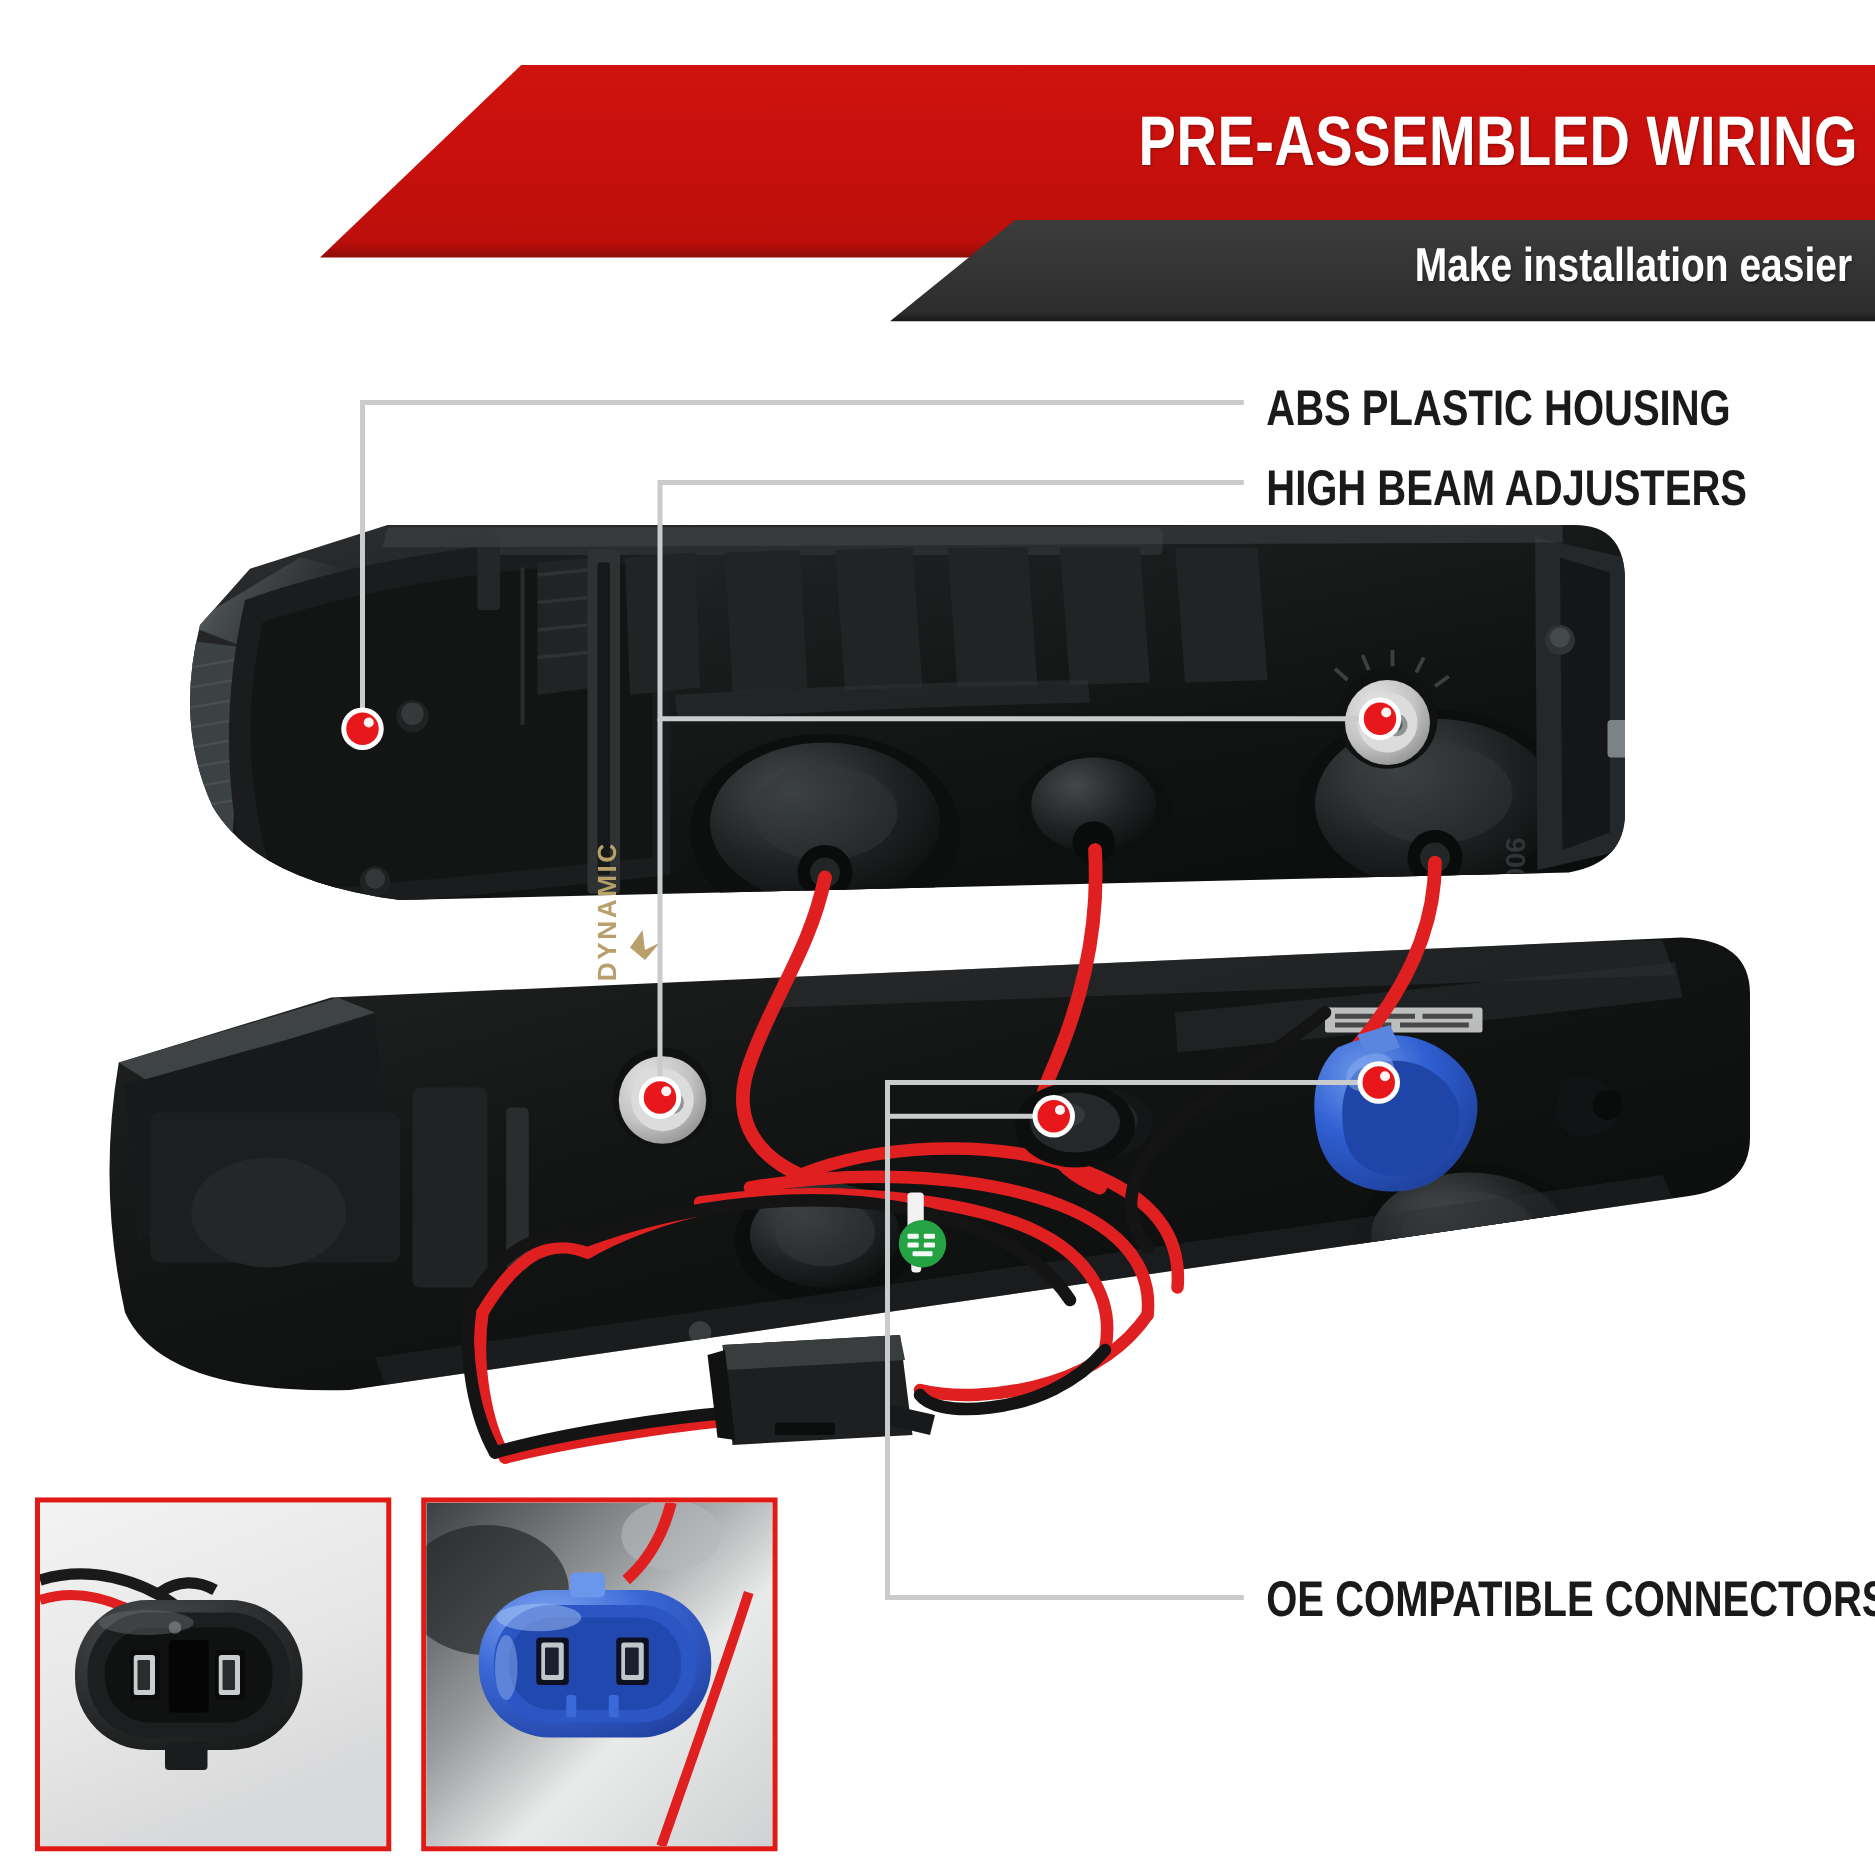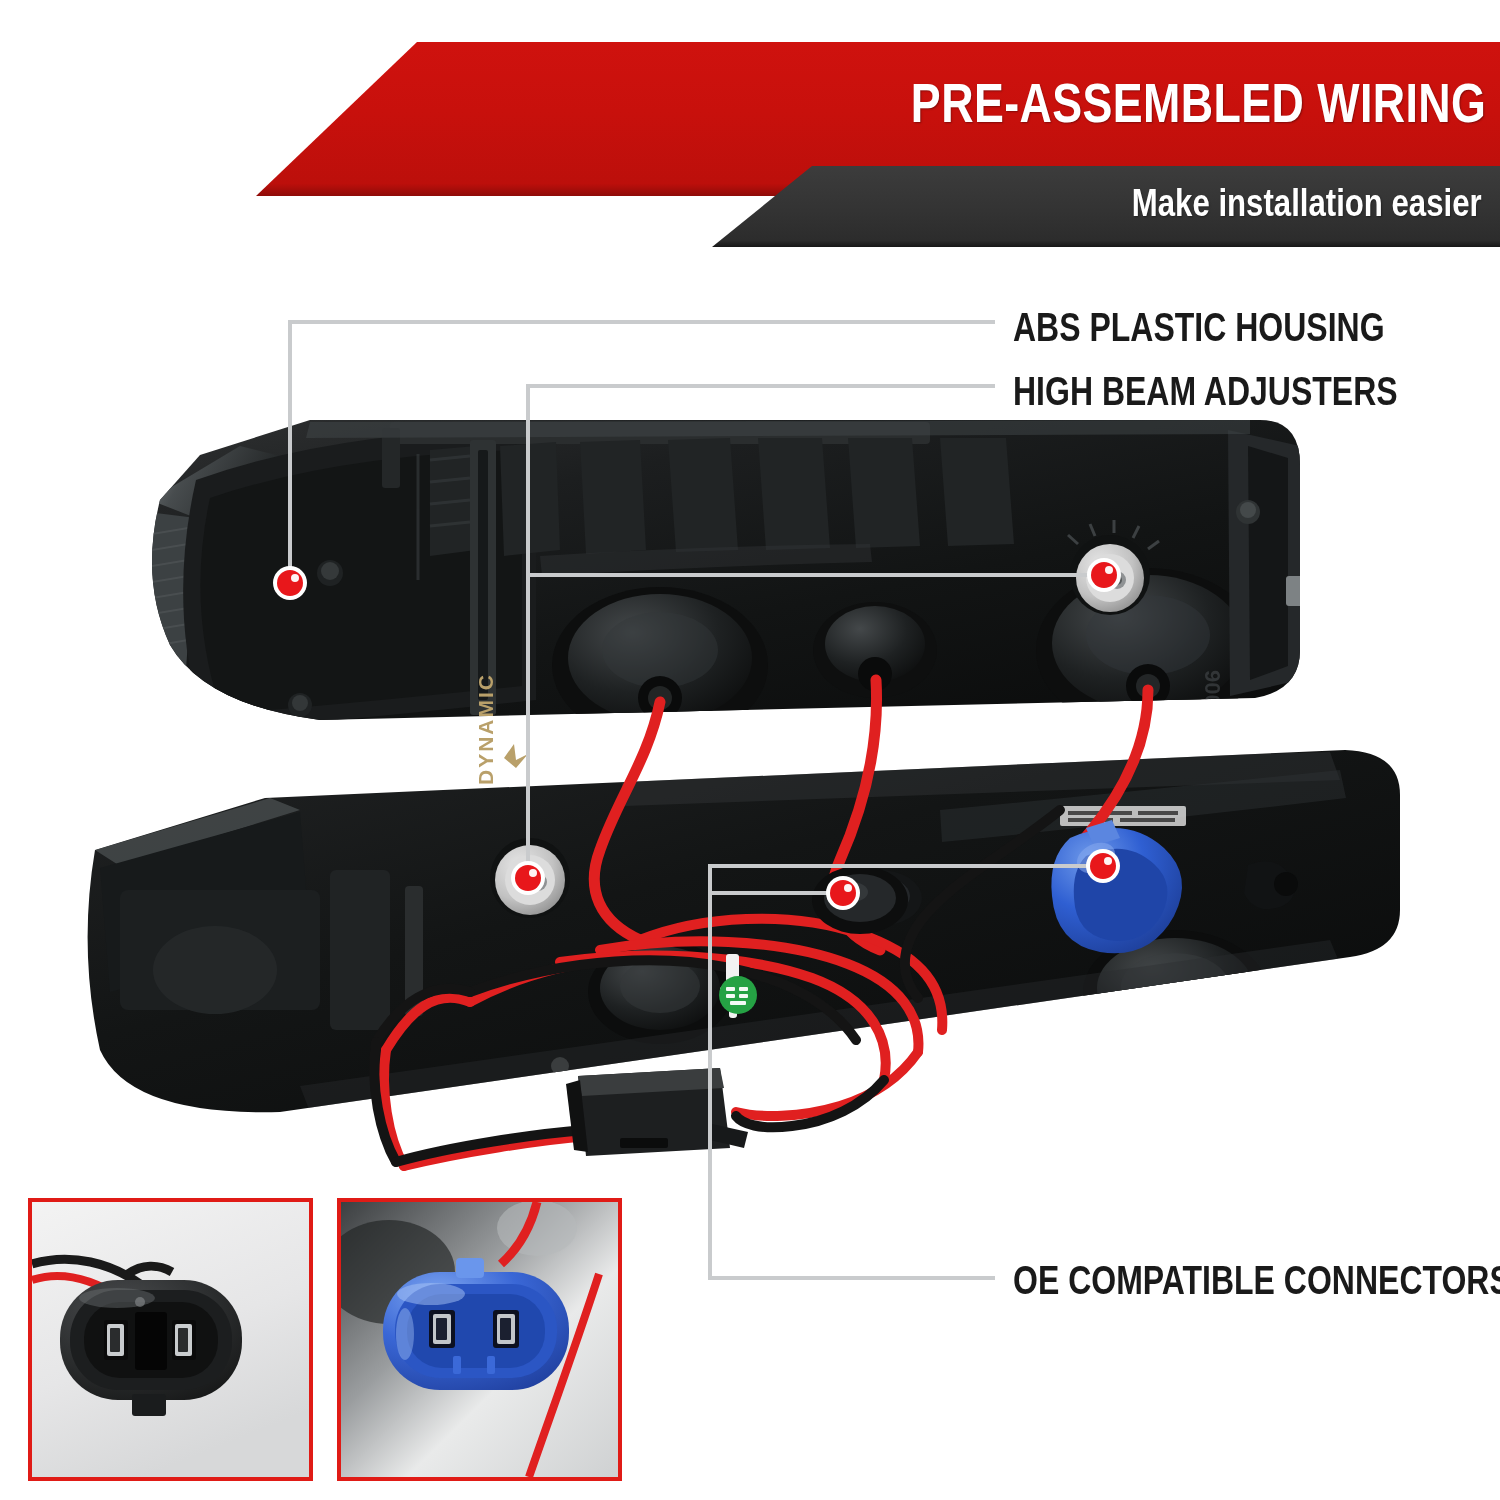--- a/index.html
+++ b/index.html
@@ -4,21 +4,21 @@
 <style>
   * { box-sizing: border-box; margin: 0; padding: 0; }
   html, body { width: 1500px; height: 1500px; background: #ffffff; }
   body {
     font-family: "Liberation Sans", sans-serif;
     position: relative;
     overflow: hidden;
   }
 
   
-  #header { position: absolute; left: 0; top: 0; width: 1500px; height: 260px; }
+  #header { position: absolute; left: 0; top: 10px; width: 1500px; height: 260px; }
 
   .banner-svg { position: absolute; left: 0; top: 0; }
 
   .banner-title {
     position: absolute;
     right: 14px;
     top: 70px;
     color: #ffffff;
     font-size: 56px;
     font-weight: bold;

